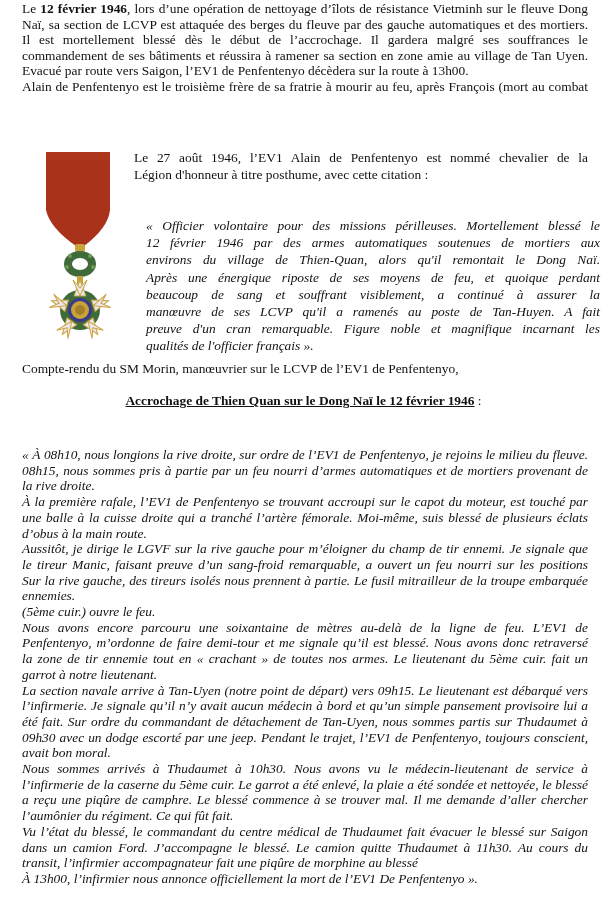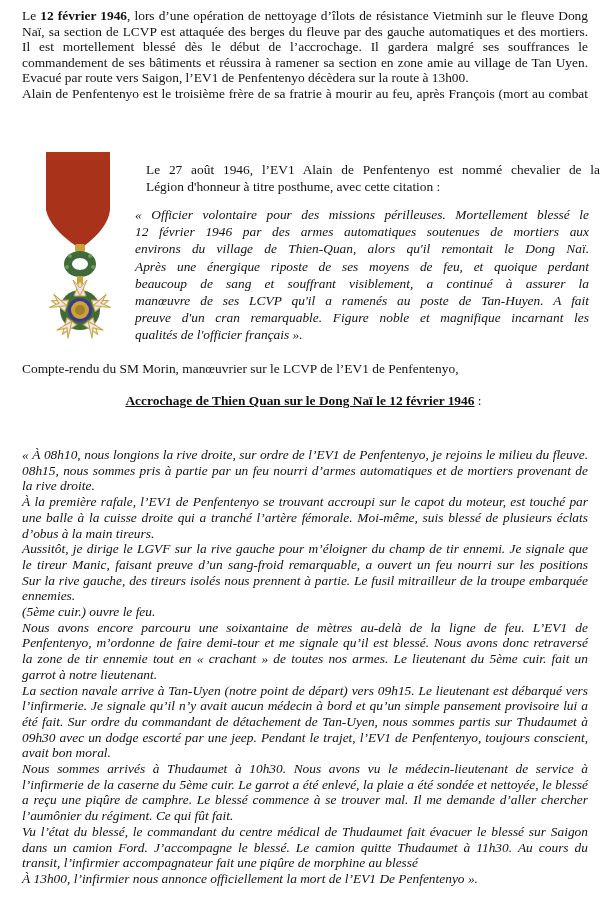--- a/index.html
+++ b/index.html
@@ -9,24 +9,24 @@
     color: #111111;
   }
   .p {
     position: absolute; left: 22px; width: 566px;
     font-size: 13.4px; line-height: 15.6px; text-align: justify;
     margin: 0;
   }
   .p b { font-weight: bold; }
   .line { display: block; }
   .jl { text-align-last: justify; }
-  #intro { top: 8px; }
+  #intro { top: 1px; }
   #medal { position: absolute; left: 40px; top: 150px; width: 80px; height: 195px; }
-  #legion { position: absolute; left: 134px; top: 149px; width: 454px; font-size: 13.4px; line-height: 17px; margin: 12px; text-align: justify; }
-  #citation { position: absolute; left: 134px; top: 205px; width: 454px; font-size: 13.4px; line-height: 17.2px; margin: 1px; font-style: italic; text-align: justify; }
+  #legion { position: absolute; left: 134px; top: 149px; width: 454px; font-size: 13.4px; line-height: 17px; margin: 0; text-align: justify; }
+  #citation { position: absolute; left: 134px; top: 205px; width: 454px; font-size: 13.4px; line-height: 17.2px; margin: 12px; font-style: italic; text-align: justify; }
   #compte { top: 361px; }
   #title { position: absolute; top: 393px; left: 0; width: 607px; text-align: center; font-size: 13.4px; margin: 0; }
   #title u { font-weight: bold; }
   #report { top: 447px; font-style: italic; line-height: 15.7px; }
 </style>
 </head>
 <body>
 
 <div class="p" id="intro">
   <span class="line jl"><span>Le </span><b>12 février 1946</b><span>, lors d’une opération de nettoyage d’îlots de résistance Vietminh sur le fleuve Dong</span></span>
@@ -95,21 +95,21 @@
 <p class="p" id="compte">Compte-rendu du SM Morin, manœuvrier sur le LCVP de l’EV1 de Penfentenyo,</p>
 
 <p id="title"><u>Accrochage de Thien Quan sur le Dong Naï le 12 février 1946</u><span> :</span></p>
 
 <div class="p" id="report">
     <span class="line jl">« À 08h10, nous longions la rive droite, sur ordre de l’EV1 de Penfentenyo, je rejoins le milieu du fleuve.</span>
     <span class="line jl">08h15, nous sommes pris à partie par un feu nourri d’armes automatiques et de mortiers provenant de</span>
     <span class="line">la rive droite.</span>
     <span class="line jl">À la première rafale, l’EV1 de Penfentenyo se trouvant accroupi sur le capot du moteur, est touché par</span>
     <span class="line jl">une balle à la cuisse droite qui a tranché l’artère fémorale. Moi-même, suis blessé de plusieurs éclats</span>
-    <span class="line">d’obus à la main tireurs.</span>
+    <span class="line">d’obus à la main route.</span>
     <span class="line jl">Aussitôt, je dirige le LGVF sur la rive gauche pour m’éloigner du champ de tir ennemi. Je signale que</span>
     <span class="line jl">le tireur Manic, faisant preuve d’un sang-froid remarquable, a ouvert un feu nourri sur les positions</span>
     <span class="line jl">Sur la rive gauche, des tireurs isolés nous prennent à partie. Le fusil mitrailleur de la troupe embarquée</span>
     <span class="line">ennemies.</span>
     <span class="line">(5ème cuir.) ouvre le feu.</span>
     <span class="line jl">Nous avons encore parcouru une soixantaine de mètres au-delà de la ligne de feu. L’EV1 de</span>
     <span class="line jl">Penfentenyo, m’ordonne de faire demi-tour et me signale qu’il est blessé. Nous avons donc retraversé</span>
     <span class="line jl">la zone de tir ennemie tout en « crachant » de toutes nos armes. Le lieutenant du 5ème cuir. fait un</span>
     <span class="line">garrot à notre lieutenant.</span>
     <span class="line jl">La section navale arrive à Tan-Uyen (notre point de départ) vers 09h15. Le lieutenant est débarqué vers</span>

